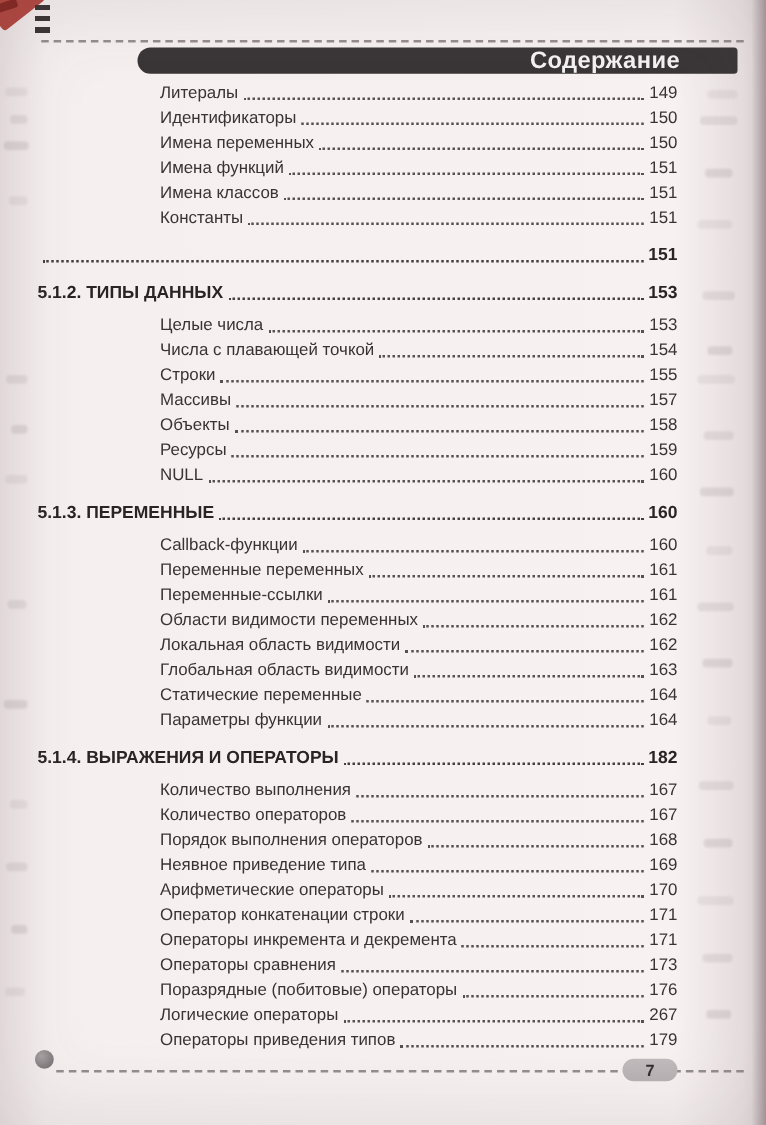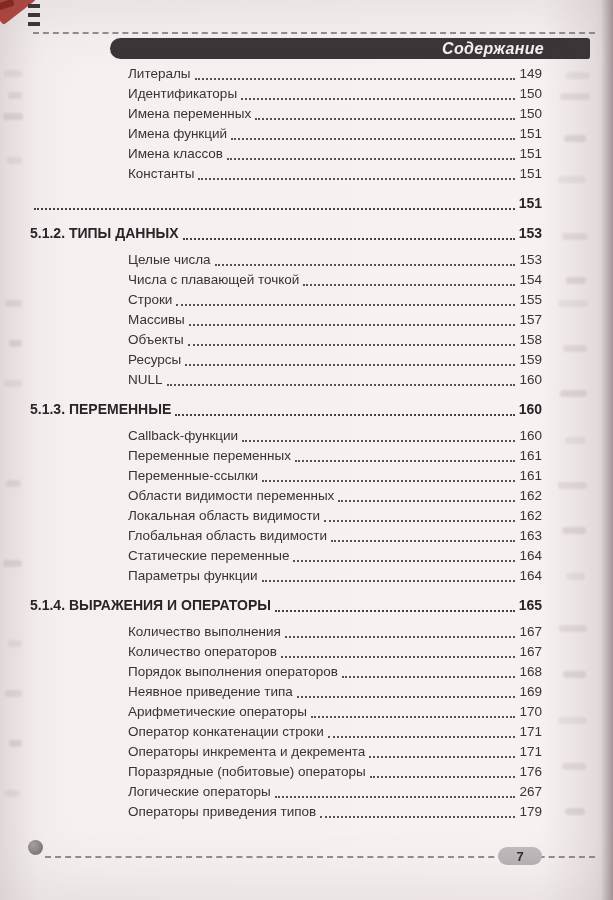--- a/index.html
+++ b/index.html
@@ -25,21 +25,21 @@
   .corner-red2{position:absolute;left:-2px;top:1px;width:16px;height:7px;
     background:#7c1f1a;transform:rotate(-18deg);opacity:.8;border-radius:2px;}
   .reg-marks{position:absolute;left:28px;top:4px;width:12px;height:27px;
     background:repeating-linear-gradient(to bottom,#3b3537 0 4px,transparent 4px 9px);}
   .top-dash{position:absolute;left:33px;right:18px;top:32px;border-top:2px dashed var(--dash);}
   .bottom-dash{position:absolute;left:45px;right:18px;top:856px;border-top:2px dashed var(--dash);}
   
   .header-bar{position:absolute;left:110px;right:23px;top:38px;height:21px;
     background:var(--header-bar);border-radius:11px 3px 3px 11px;
     display:flex;align-items:center;justify-content:flex-end;padding-right:46px;box-sizing:border-box;}
-  .header-title{color:var(--header-text);font-weight:bold;font-size:16px;letter-spacing:.3px;font-style:italic;}
+  .header-title{color:var(--header-text);font-weight:bold;font-size:19px;letter-spacing:.3px;}
   
   .toc{position:absolute;left:30px;top:64px;width:512px;}
   .toc-row{display:flex;align-items:flex-end;}
   .toc-row .dots{flex:1;border-bottom:2px dotted #57514f;margin:0 4px 4px 4px;min-width:12px;}
   .toc-row.sub{margin-left:98px;font-size:13.5px;line-height:20px;color:var(--body-text);}
   .toc-row.section{font-weight:bold;font-size:14px;line-height:21px;color:var(--section-text);
     margin-top:9px;margin-bottom:6px;}
   .toc-row.section .dots{border-bottom:2.5px dotted #44403f;margin-bottom:4px;}
   .toc-row .t{white-space:nowrap;text-align:center;}
   .toc-row .p{white-space:nowrap;}
@@ -207,21 +207,21 @@
 
   <div class="toc-row sub">
     <span class="t">Параметры функции</span>
     <span class="dots"></span>
     <span class="p">164</span>
   </div>
 
   <div class="toc-row section">
     <span class="t">5.1.4. ВЫРАЖЕНИЯ И ОПЕРАТОРЫ</span>
     <span class="dots"></span>
-    <span class="p">165</span>
+    <span class="p">182</span>
   </div>
 
   <div class="toc-row sub">
     <span class="t">Количество выполнения</span>
     <span class="dots"></span>
     <span class="p">167</span>
   </div>
 
   <div class="toc-row sub">
     <span class="t">Количество операторов</span>
@@ -252,20 +252,25 @@
     <span class="dots"></span>
     <span class="p">171</span>
   </div>
 
   <div class="toc-row sub">
     <span class="t">Операторы инкремента и декремента</span>
     <span class="dots"></span>
     <span class="p">171</span>
   </div>
 
+  <div class="toc-row sub">
+    <span class="t">Операторы сравнения</span>
+    <span class="dots"></span>
+    <span class="p">173</span>
+  </div>
 
   <div class="toc-row sub">
     <span class="t">Поразрядные (побитовые) операторы</span>
     <span class="dots"></span>
     <span class="p">176</span>
   </div>
 
   <div class="toc-row sub">
     <span class="t">Логические операторы</span>
     <span class="dots"></span>

